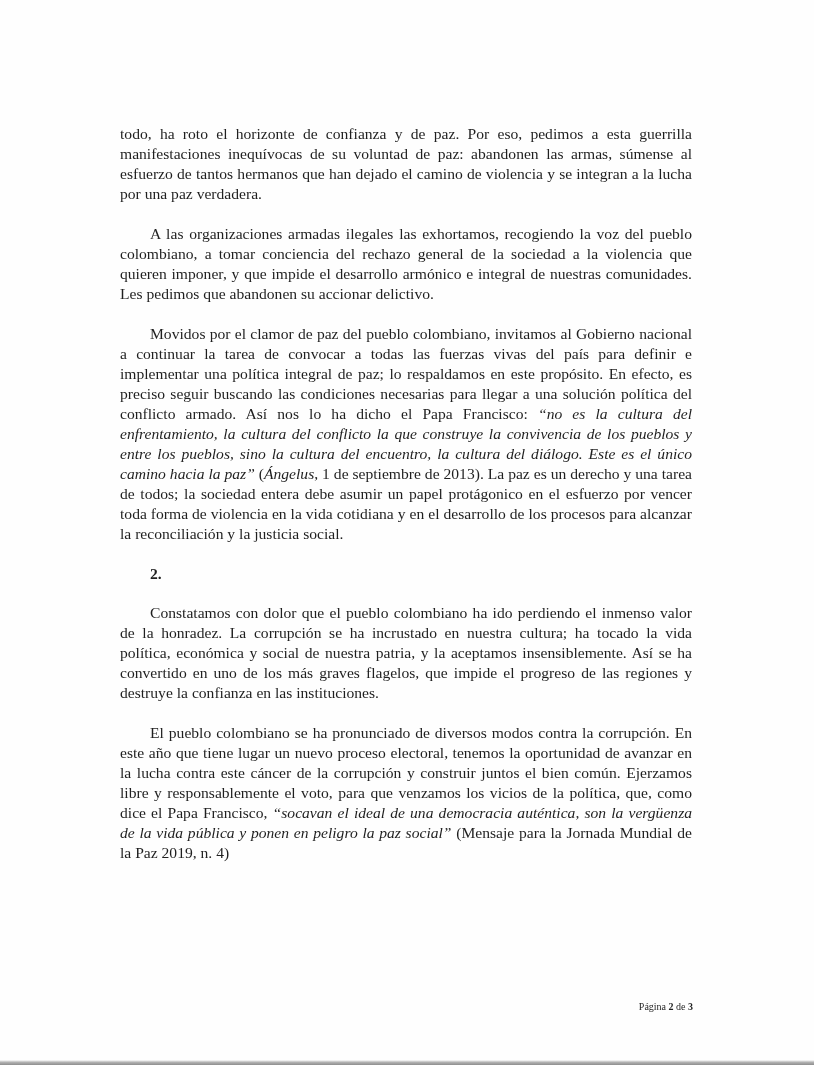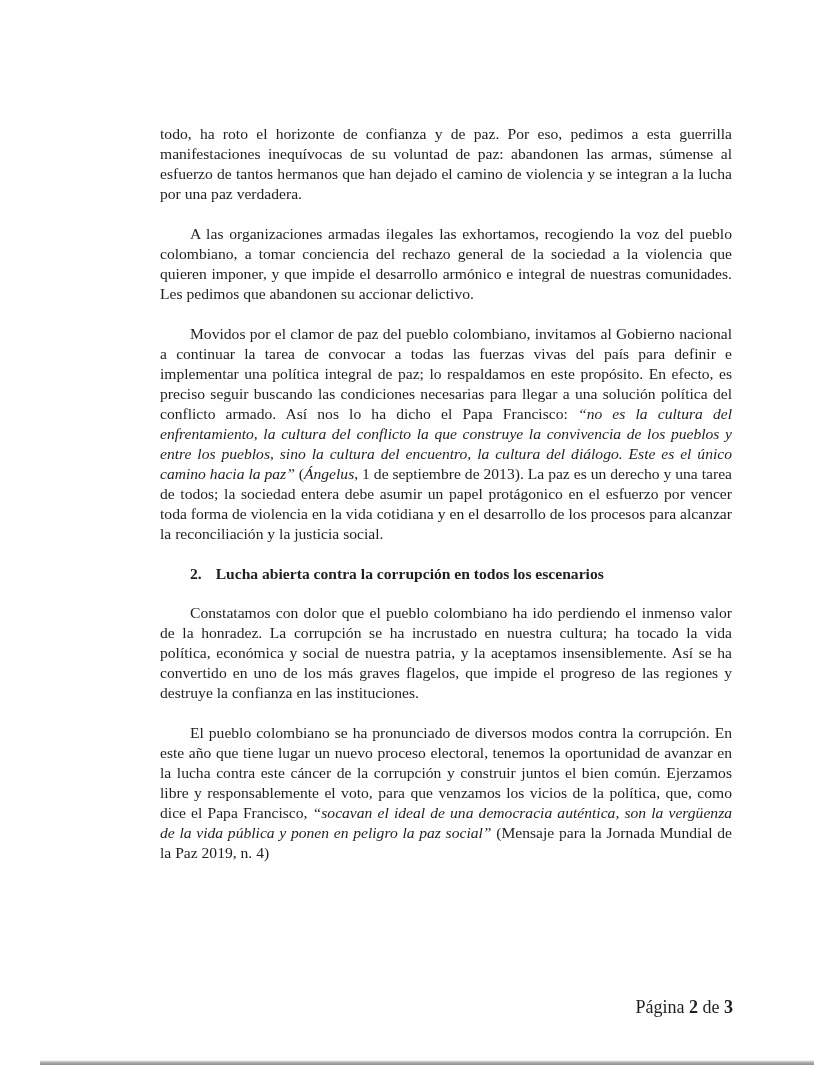--- a/index.html
+++ b/index.html
@@ -12,21 +12,20 @@
     position: relative;
     overflow: hidden;
     background: #ffffff;
     font-family: "Liberation Serif", "DejaVu Serif", serif;
     color: #1f1f1f;
   }
   .page {
     position: absolute;
     inset: 0;
     background: #fefefe;
-    margin-left: 40px;
   }
   .doc {
     position: absolute;
     left: 120px;
     top: 124px;
     width: 572px;
     font-size: 15.6px;
     line-height: 20px;
     text-align: justify;
   }
@@ -45,21 +44,21 @@
     gap: 14px;
   }
   .i { font-style: italic; }
   .b { font-weight: bold; }
   .footer {
     position: absolute;
     top: 997px;
     left: 120px;
     width: 573px;
     text-align: right;
-    font-size: 18px;
+    font-size: 10px;
     line-height: 20px;
   }
   .scan-edge {
     position: absolute;
     left: 0;
     right: 0;
     bottom: 0;
     height: 5px;
     background: linear-gradient(to bottom, #ffffff 0%, #b3b3b3 45%, #8e8e8e 100%);
   }
@@ -68,21 +67,20 @@
 <body>
 
 <div class="page">
 
   <div class="doc">
       <p class="para"><span>todo, ha roto el horizonte de confianza y de paz. Por eso, pedimos a esta guerrilla manifestaciones inequívocas de su voluntad de paz: abandonen las armas, súmense al esfuerzo de tantos hermanos que han dejado el camino de violencia y se integran a la lucha por una paz verdadera.</span></p>
       <p class="para indent"><span>A las organizaciones armadas ilegales las exhortamos, recogiendo la voz del pueblo colombiano, a tomar conciencia del rechazo general de la sociedad a la violencia que quieren imponer, y que impide el desarrollo armónico e integral de nuestras comunidades. Les pedimos que abandonen su accionar delictivo.</span></p>
       <p class="para indent"><span>Movidos por el clamor de paz del pueblo colombiano, invitamos al Gobierno nacional a continuar la tarea de convocar a todas las fuerzas vivas del país para definir e implementar una política integral de paz; lo respaldamos en este propósito. En efecto, es preciso seguir buscando las condiciones necesarias para llegar a una solución política del conflicto armado. Así nos lo ha dicho el Papa Francisco: </span><span class="i">“no es la cultura del enfrentamiento, la cultura del conflicto la que construye la convivencia de los pueblos y entre los pueblos, sino la cultura del encuentro, la cultura del diálogo. Este es el único camino hacia la paz”</span><span> (</span><span class="i">Ángelus</span><span>, 1 de septiembre de 2013). La paz es un derecho y una tarea de todos; la sociedad entera debe asumir un papel protágonico en el esfuerzo por vencer toda forma de violencia en la vida cotidiana y en el desarrollo de los procesos para alcanzar la reconciliación y la justicia social.</span></p>
       <p class="heading">
         <span>2.</span>
-        <span>Lucha abierta contra la corrupción en todos los escenarios</span>
       </p>
       <p class="para indent"><span>Constatamos con dolor que el pueblo colombiano ha ido perdiendo el inmenso valor de la honradez. La corrupción se ha incrustado en nuestra cultura; ha tocado la vida política, económica y social de nuestra patria, y la aceptamos insensiblemente. Así se ha convertido en uno de los más graves flagelos, que impide el progreso de las regiones y destruye la confianza en las instituciones.</span></p>
       <p class="para indent"><span>El pueblo colombiano se ha pronunciado de diversos modos contra la corrupción. En este año que tiene lugar un nuevo proceso electoral, tenemos la oportunidad de avanzar en la lucha contra este cáncer de la corrupción y construir juntos el bien común. Ejerzamos libre y responsablemente el voto, para que venzamos los vicios de la política, que, como dice el Papa Francisco, </span><span class="i">“socavan el ideal de una democracia auténtica, son la vergüenza de la vida pública y ponen en peligro la paz social”</span><span> (Mensaje para la Jornada Mundial de la Paz 2019, n. 4)</span></p>
     </div>
 
   <div class="footer">
     <span>Página</span>
     <span class="b">2</span>
     <span>de</span>
     <span class="b">3</span>

